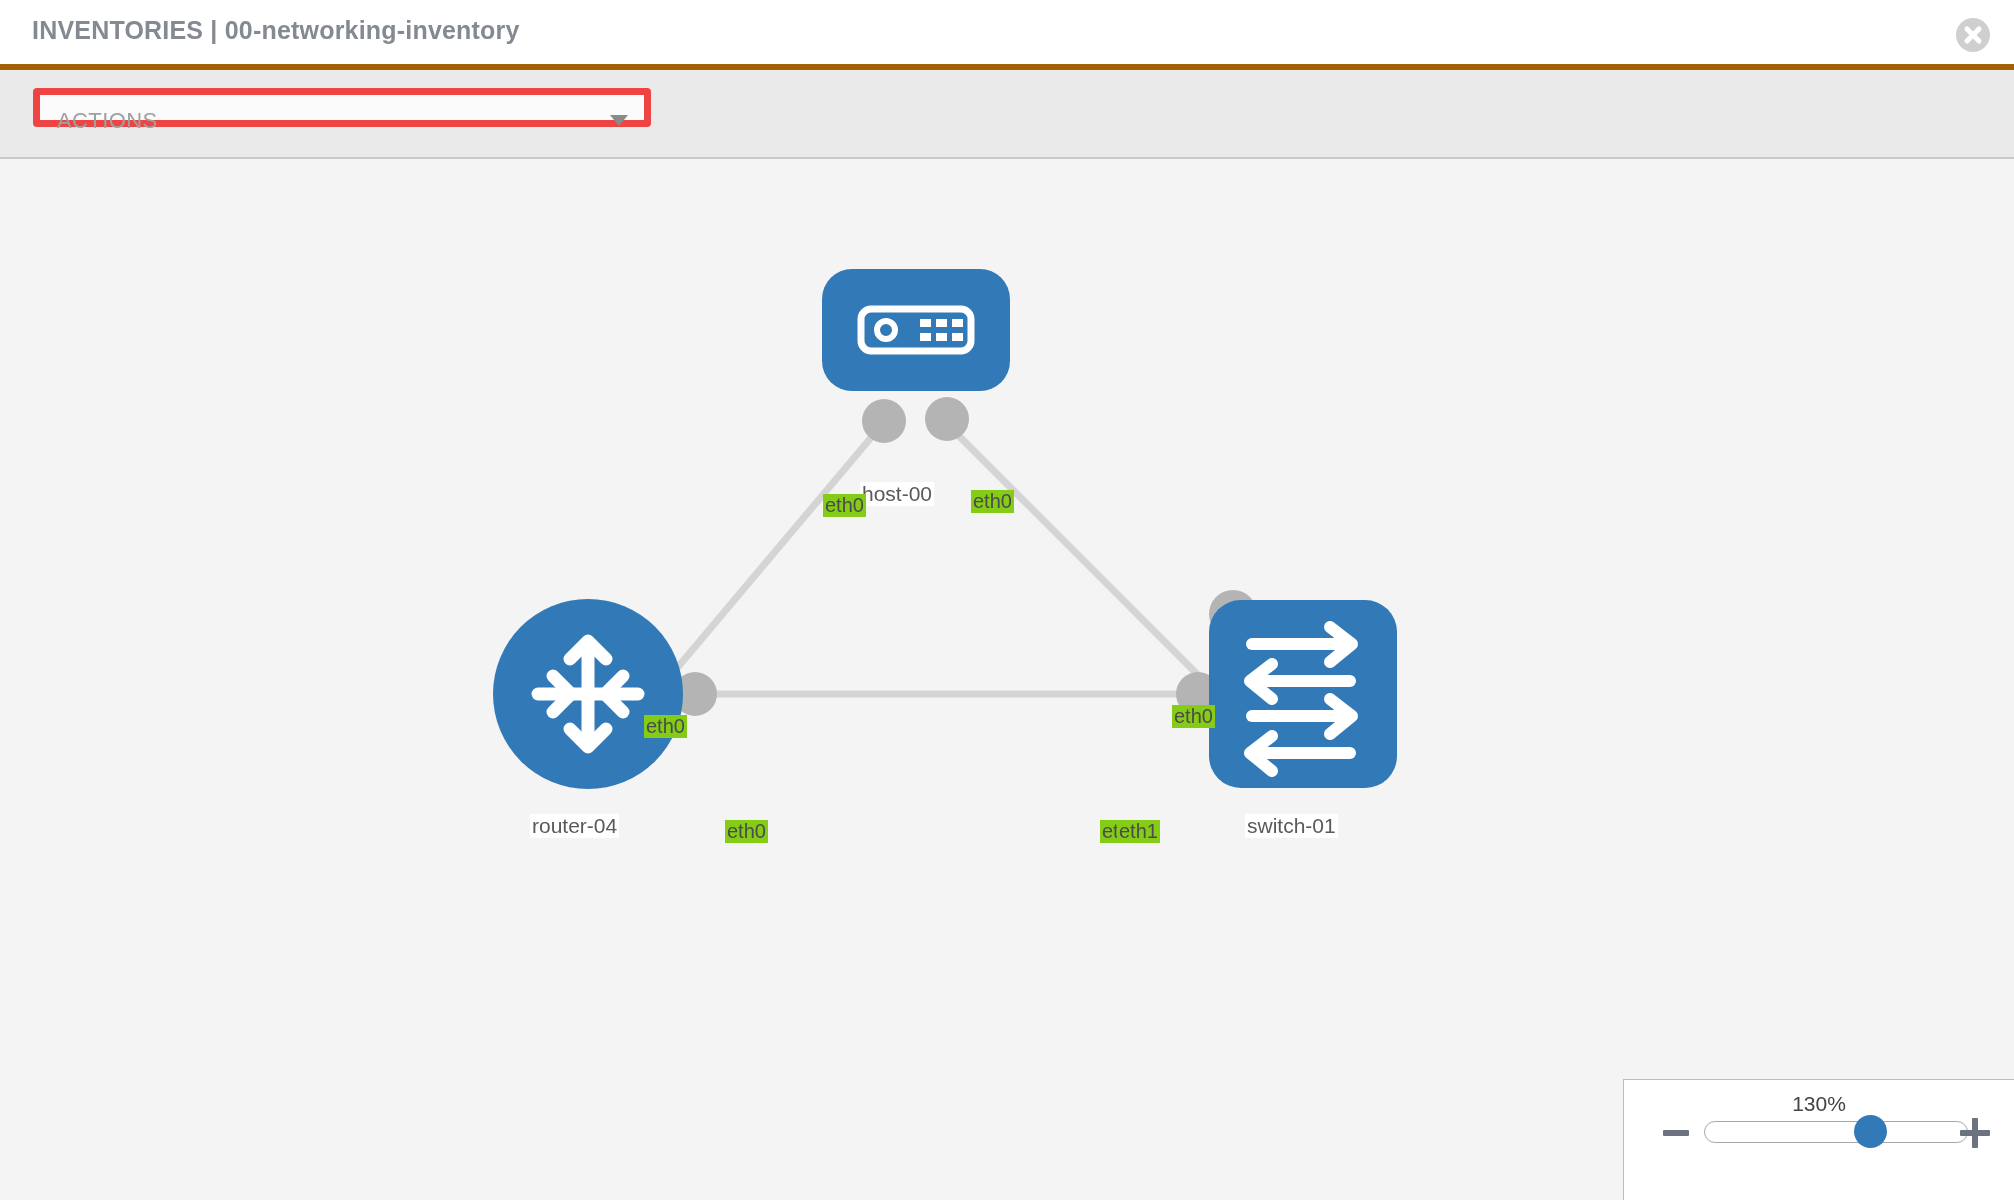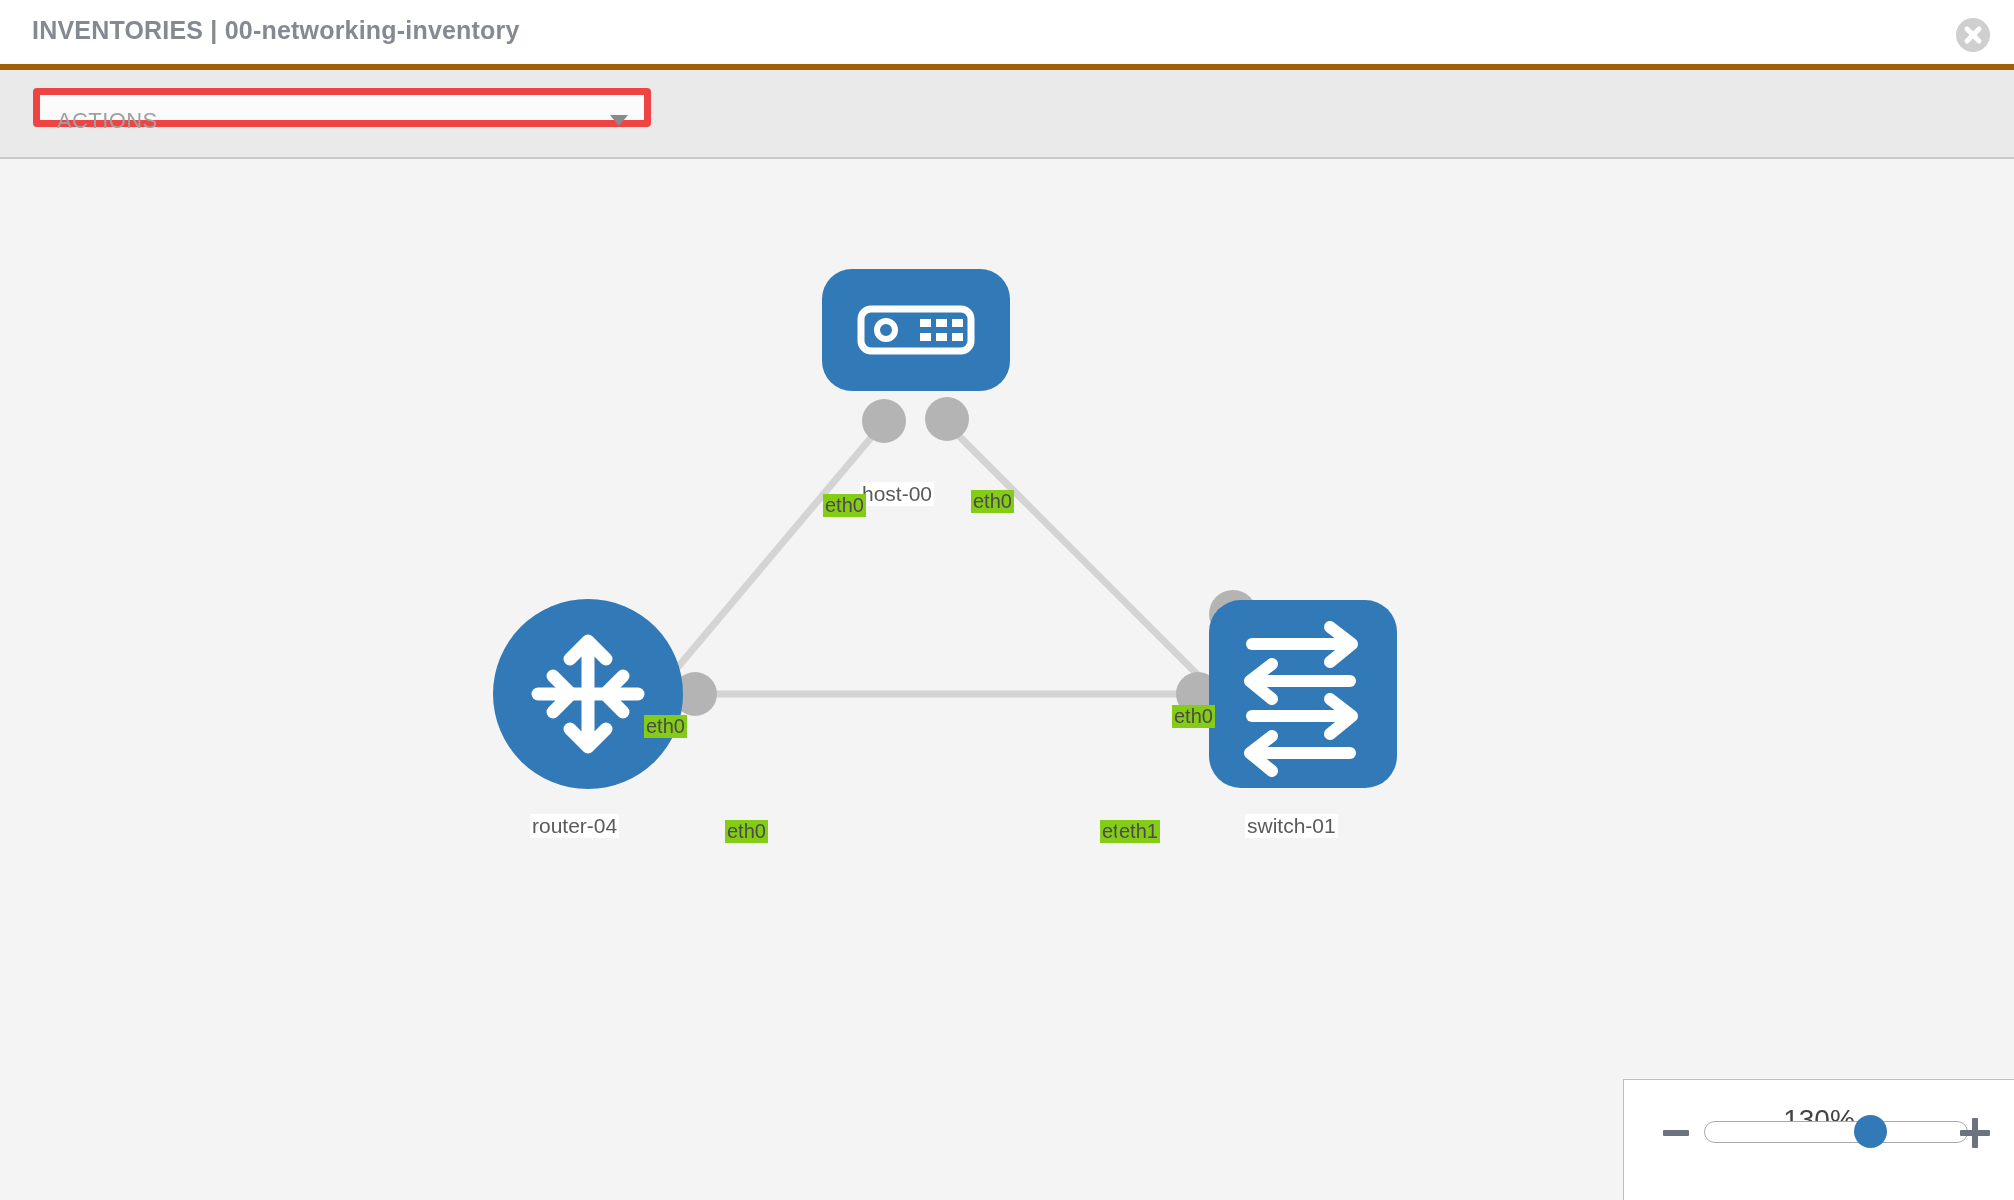--- a/index.html
+++ b/index.html
@@ -128,24 +128,24 @@
     left: 1623px; top: 1079px;
     width: 391px; height: 121px;
     background: #ffffff;
     border: 1px solid #bdbdbd;
     border-right: none;
     border-bottom: none;
     box-sizing: border-box;
   }
   #zoom-level {
     position: absolute;
-    top: 24px;
+    top: 12px;
     width: 100%;
     text-align: center;
-    font-size: 28px;
+    font-size: 21px;
     color: #444444;
   }
   #zoom-minus {
     position: absolute;
     left: 39px; top: 50px;
     width: 26px; height: 6px;
     background: #6c7280;
     border-radius: 1px;
     cursor: pointer;
   }

